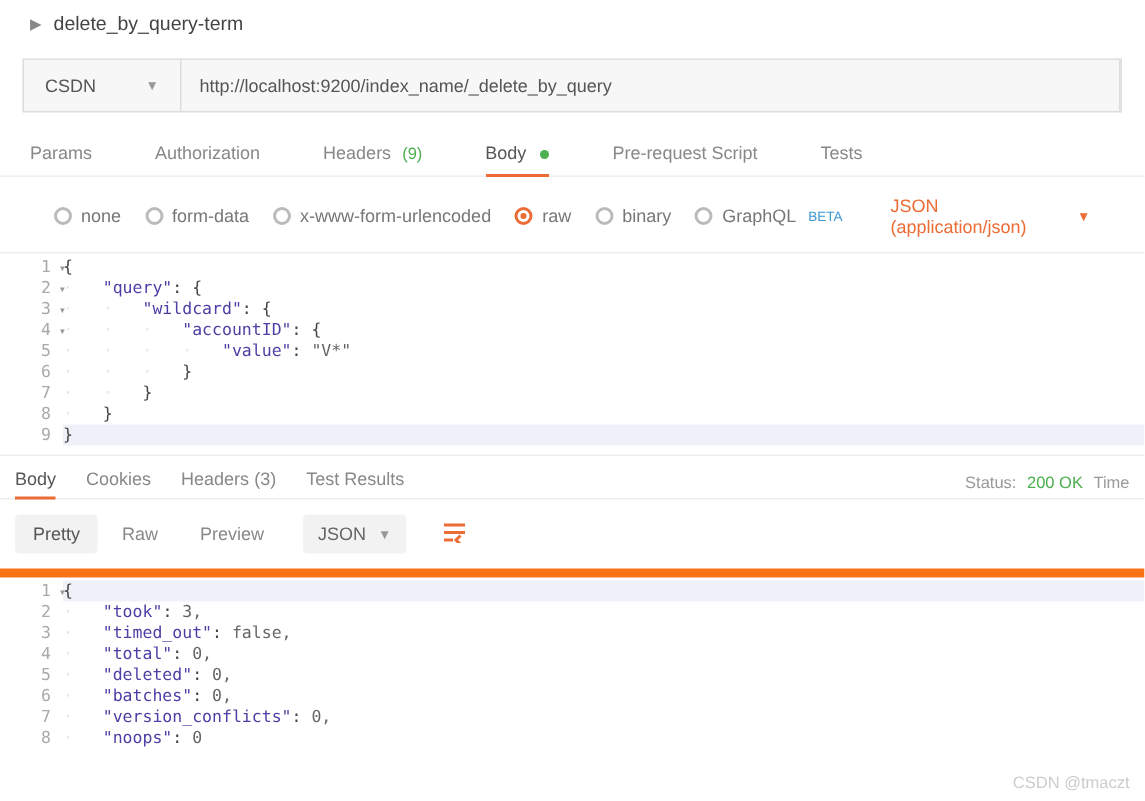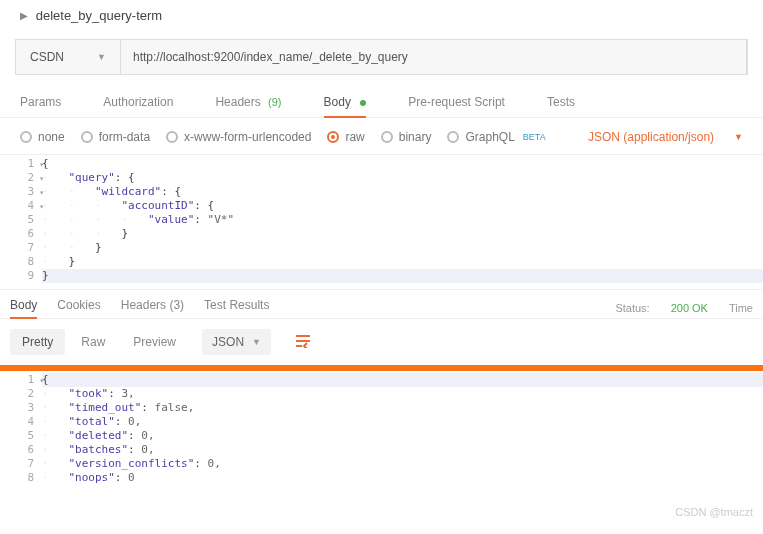--- a/index.html
+++ b/index.html
@@ -9,21 +9,21 @@
 .title-row .title { color: #444; font-size: 13px; font-weight: 400; }
 .request-row { display: flex; margin: 8px 15px; border: 1px solid #ddd; background: #f7f7f7; }
 .method-sel { width: 105px; padding: 10px 14px; border-right: 1px solid #ddd; display: flex; justify-content: space-between; align-items: center; color: #555; }
 .url-field { flex: 1; padding: 10px 12px; color: #555; border-right: 1px solid #ddd; }
 .tabs { display: flex; padding: 12px 20px 0; gap: 42px; }
 .tabs .tab { color: #888; padding-bottom: 8px; position: relative; }
 .tabs .tab.active { color: #555; }
 .tabs .tab.active::after { content:""; position:absolute; bottom:-1px; left:0; right:0; height:2px; background:#ec6c35; }
 .tabs .badge { color: #4caf50; font-size: 11px; margin-left: 4px; }
 .tabs .dot { display:inline-block; width:6px; height:6px; background:#4caf50; border-radius:50%; margin-left:6px; vertical-align:middle; }
-.body-types { display:flex; align-items:center; padding:12px 20px 10px; gap:16px; border-top:1px solid #eee; border-bottom:1px solid #eee; flex-wrap:nowrap; }
+.body-types { display:flex; align-items:center; padding:12px 36px 10px; gap:16px; border-top:1px solid #eee; border-bottom:1px solid #eee; flex-wrap:nowrap; }
 .radio { display:flex; align-items:center; gap:6px; color:#777; white-space:nowrap; }
 .radio .circ { width:12px; height:12px; border:2px solid #bbb; border-radius:50%; display:inline-block; }
 .radio.selected .circ { border-color:#ec6c35; position:relative; }
 .radio.selected .circ::after { content:""; position:absolute; inset:2px; border-radius:50%; background:#ec6c35; }
 .beta { color:#3b99d4; font-size:9px; font-weight:normal; margin-left:2px; }
 .body-types .spacer { flex:1; }
 .json-sel { color:#ec6c35; display:flex; align-items:center; gap:20px; }
 .editor { font-family: Consolas, Monaco, monospace; font-size: 11px; display:flex; }
 .gutter { width:42px; text-align:right; color:#aaa; padding-right:8px; user-select:none; line-height:14px; padding-top:2px; }
 .gutter .ln { height:14px; position:relative; }
@@ -31,28 +31,28 @@
 .code { flex:1; line-height:14px; padding-top:2px; }
 .code .line { height:14px; white-space:pre; }
 .code .line.hl { background:#eef2f8; }
 .key { color:#4b3fa5; }
 .punc { color:#444; }
 .guide { color:#e8e8e8; }
 .resp-tabs { display:flex; align-items:center; padding: 8px 10px 0; gap:20px; border-top:1px solid #eee; margin-top:6px; }
 .resp-tabs .tab { color:#888; padding-bottom:6px; position:relative; }
 .resp-tabs .tab.active { color:#555; font-weight:500; }
 .resp-tabs .tab.active::after { content:""; position:absolute; bottom:-1px; left:0; right:0; height:2px; background:#ec6c35; }
-.resp-tabs .status-area { margin-left:auto; font-size:11px; color:#999; display:flex; gap:21px; align-items:flex-start; }
+.resp-tabs .status-area { margin-left:auto; font-size:11px; color:#999; display:flex; gap:7px; align-items:flex-start; }
 .status-code { color:#4caf50; }
 .toolbar { display:flex; align-items:center; padding:10px 10px; gap:4px; border-top:1px solid #eee; border-bottom:6px solid #f97316; }
 .toolbar .btn { padding:6px 12px; color:#888; }
 .toolbar .btn.active { background:#f2f2f2; color:#555; border-radius:3px; }
 .toolbar .json-fmt { background:#f2f2f2; padding:6px 10px; color:#666; display:flex; align-items:center; gap:8px; border-radius:3px; margin-left:10px; }
 .toolbar .wrap-icon { margin-left:20px; color:#ec6c35; font-size:14px; }
-.watermark { position:absolute; right:10px; bottom:16px; color:#ccc; font-size:11px;margin-left:33px; }
+.watermark { position:absolute; right:10px; bottom:6px; color:#ccc; font-size:11px;margin-left:33px; }
 .chev-down { font-size:9px; color:#999; }
 </style>
 </head>
 <body>
 
 <div class="title-row">
   <span class="chev">▶</span>
   <span class="title">delete_by_query-term</span>
 </div>
 

